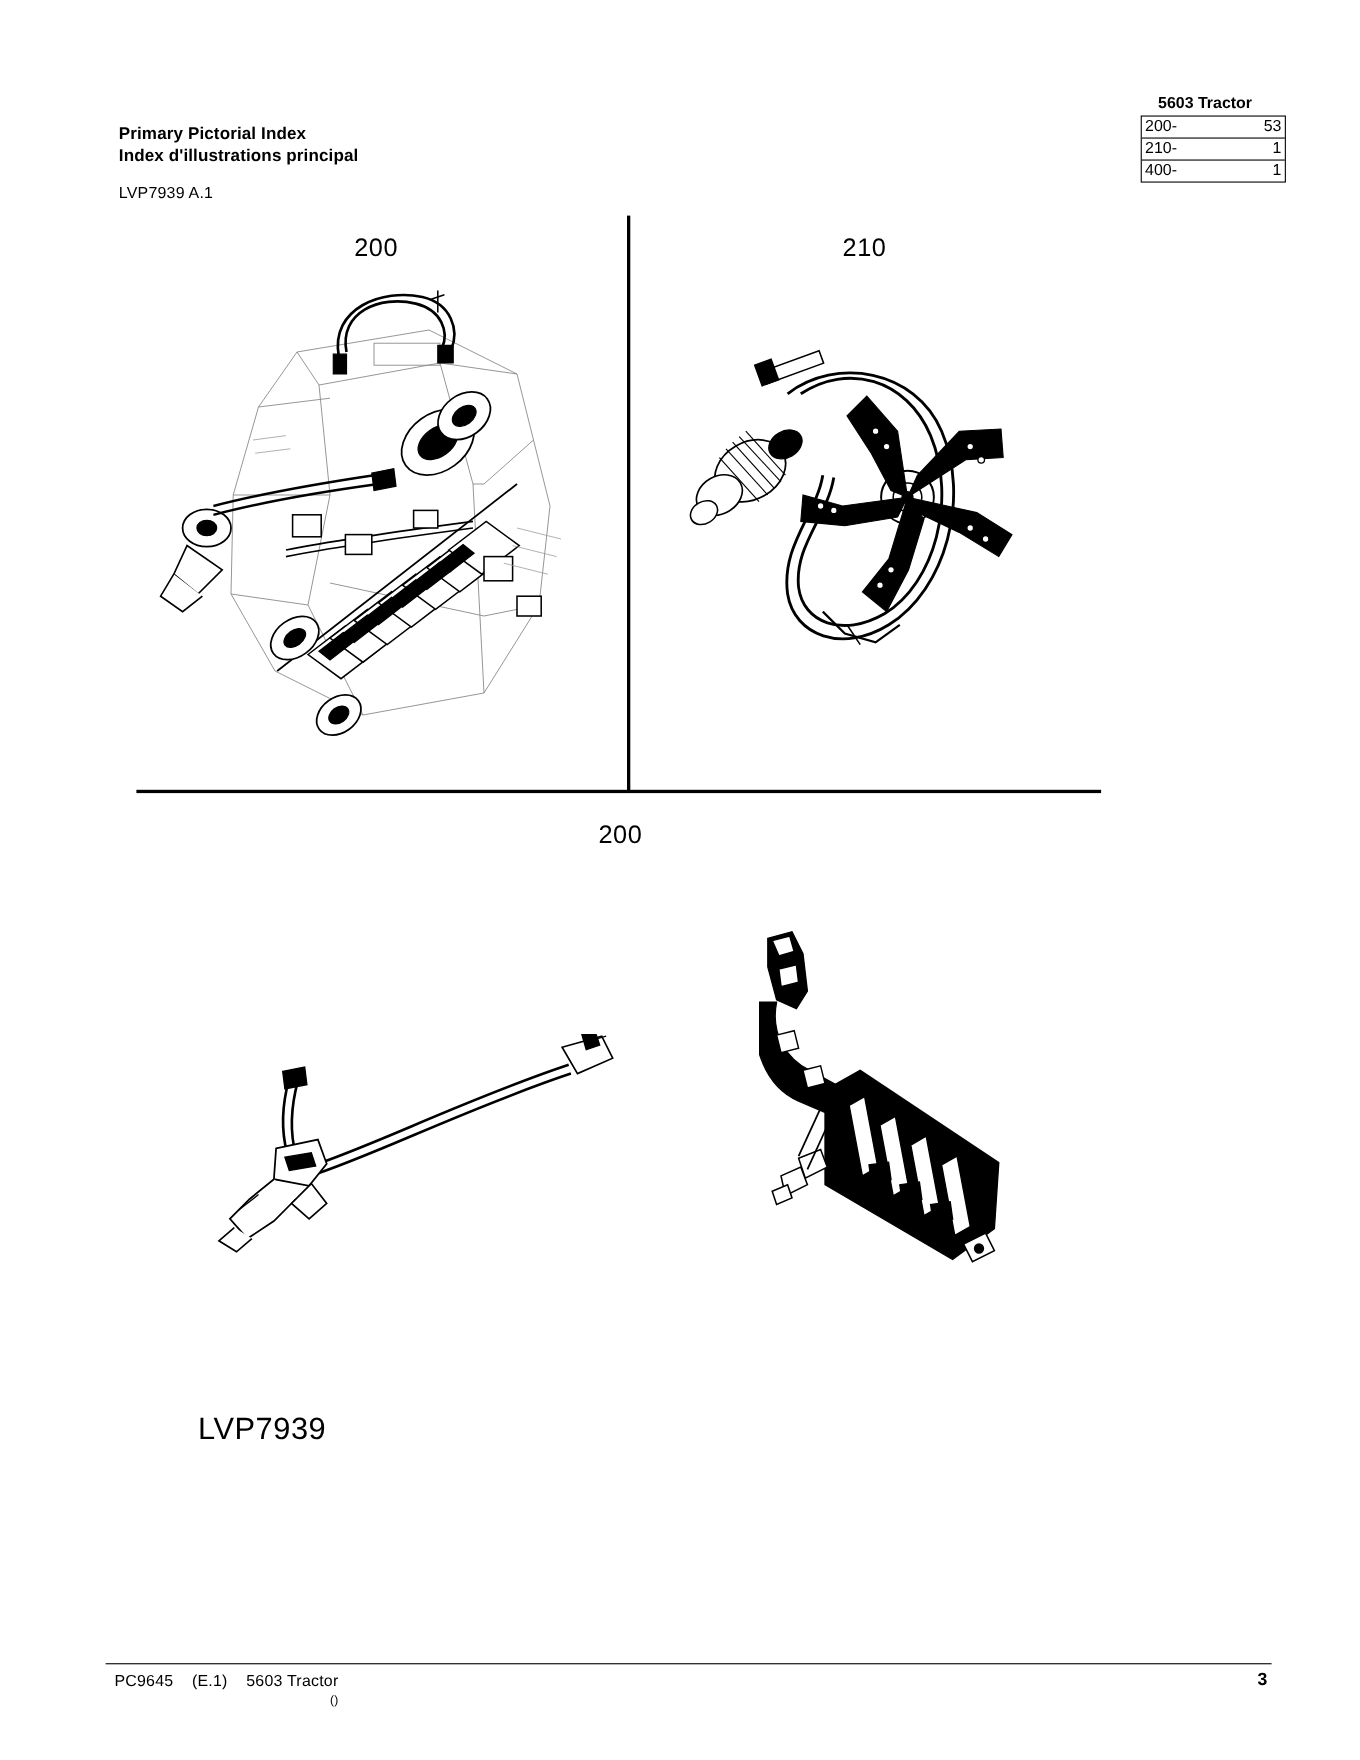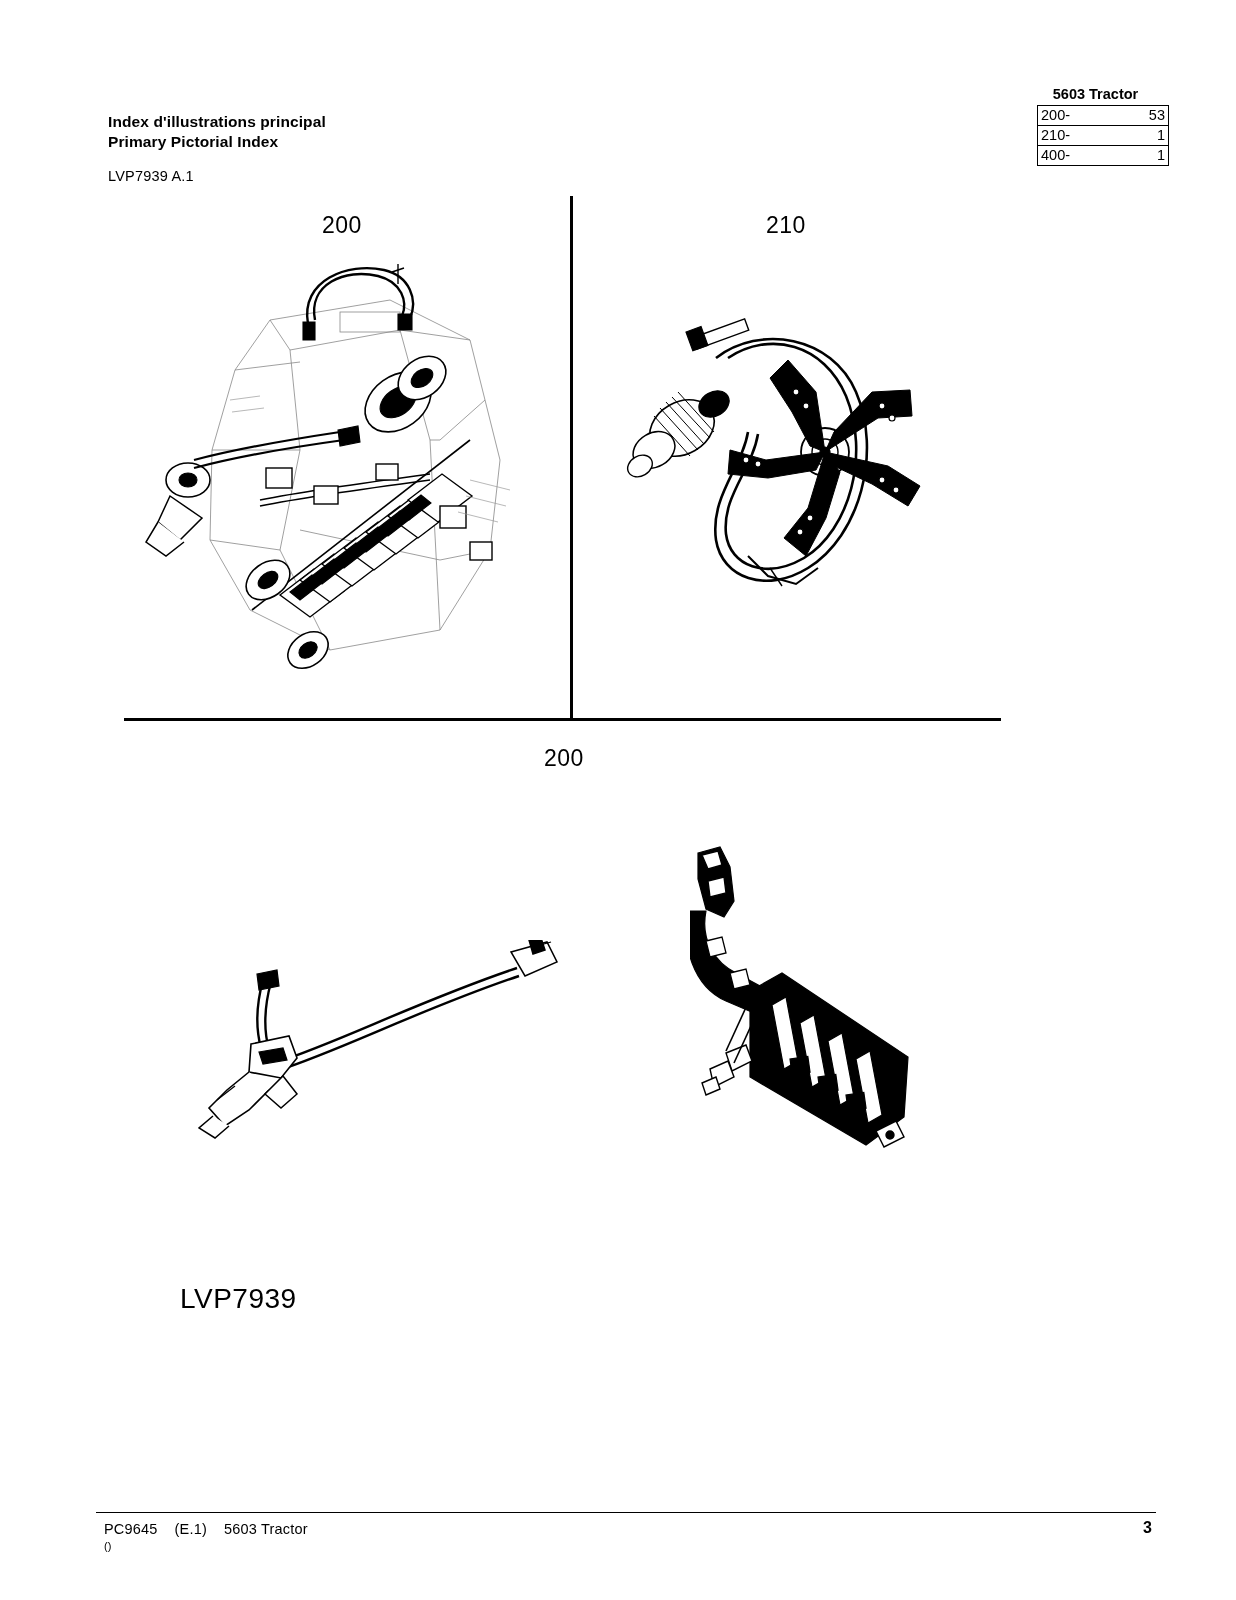--- a/index.html
+++ b/index.html
@@ -132,20 +132,21 @@
     width: 1060px;
     height: 1.4px;
     background: #000;
   }
   .footer-left {
     position: absolute;
     left: 104px;
     top: 1521px;
     font-size: 14.5px;
     letter-spacing: 0.2px;
+    text-align: right;
   }
   .footer-left .sub2 {
     font-size: 11px;
     margin-top: 3px;
   }
   .footer-page {
     position: absolute;
     right: 84px;
     top: 1519px;
     font-size: 16px;
@@ -153,22 +154,22 @@
   }
 </style>
 </head>
 <body>
 
 <div class="page">
 
   <div class="header">
 
     <div class="header-titles">
+      <div class="t">Primary Pictorial Index</div>
       <div class="t">Index d'illustrations principal</div>
-      <div class="t">Primary Pictorial Index</div>
     </div>
 
     <div class="header-right">
       <div class="doc-title">5603  Tractor</div>
       <div class="index-table">
         <div class="index-row">
           <span>200-</span>
           <span>53</span>
         </div>
         <div class="index-row">

